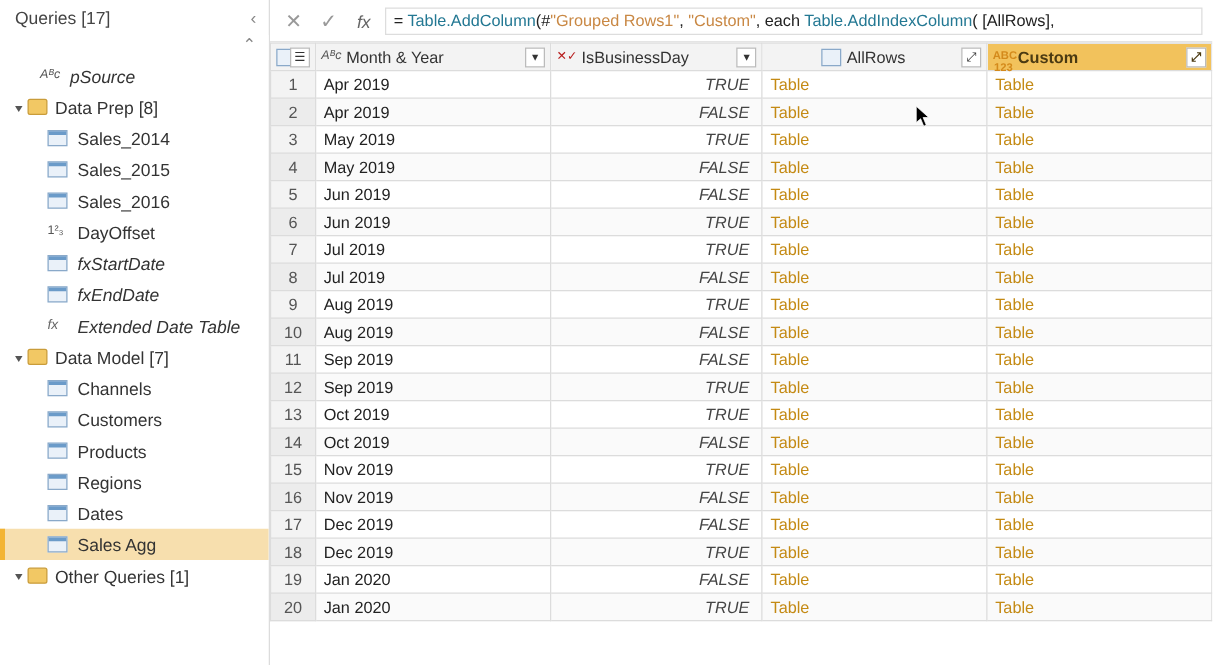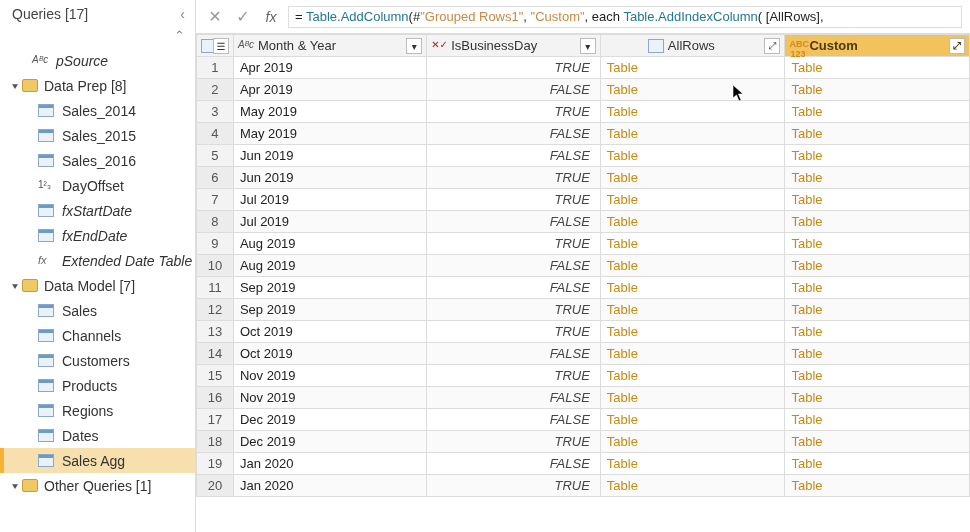--- a/index.html
+++ b/index.html
@@ -1,21 +1,21 @@
 <!DOCTYPE html>
 <html><head>
 <meta charset="utf-8">
 <style>
   * { box-sizing: border-box; margin: 0; padding: 0; font-family: "Segoe UI", Arial, sans-serif; }
   html, body { width: 970px; height: 532px; overflow: hidden; background: #fff; }
   .app { display: flex; width: 100%; height: 100%; }
 
   
   .sidebar {
-    width: 196px; height: 100%; border-right: 1px solid #dcdcdc;
+    width: 216px; height: 100%; border-right: 1px solid #dcdcdc;
     display: flex; flex-direction: column; font-size: 13px; color: #333;
     background: #fff;
   }
   .sb-header {
     display: flex; align-items: center; padding: 6px 10px 6px 12px;
     color: #444; font-size: 14px;
   }
   .sb-header .title { flex: 1; }
   .sb-header .chev { color: #888; font-size: 14px; cursor: pointer; }
   .sb-list { flex: 1; overflow-y: auto; }
@@ -147,24 +147,20 @@
           <span class="ico ico-fx">fx</span>
           <span>Extended Date Table</span>
         </div>
         <div class="sb-item sb-group">
           <span class="tri">▾</span>
           <span class="fld"></span>
           <span>Data Model [7]</span>
         </div>
         <div class="sb-sub">
           <span class="ico ico-tab"></span>
-          <span>Sales</span>
-        </div>
-        <div class="sb-sub">
-          <span class="ico ico-tab"></span>
           <span>Channels</span>
         </div>
         <div class="sb-sub">
           <span class="ico ico-tab"></span>
           <span>Customers</span>
         </div>
         <div class="sb-sub">
           <span class="ico ico-tab"></span>
           <span>Products</span>
         </div>

